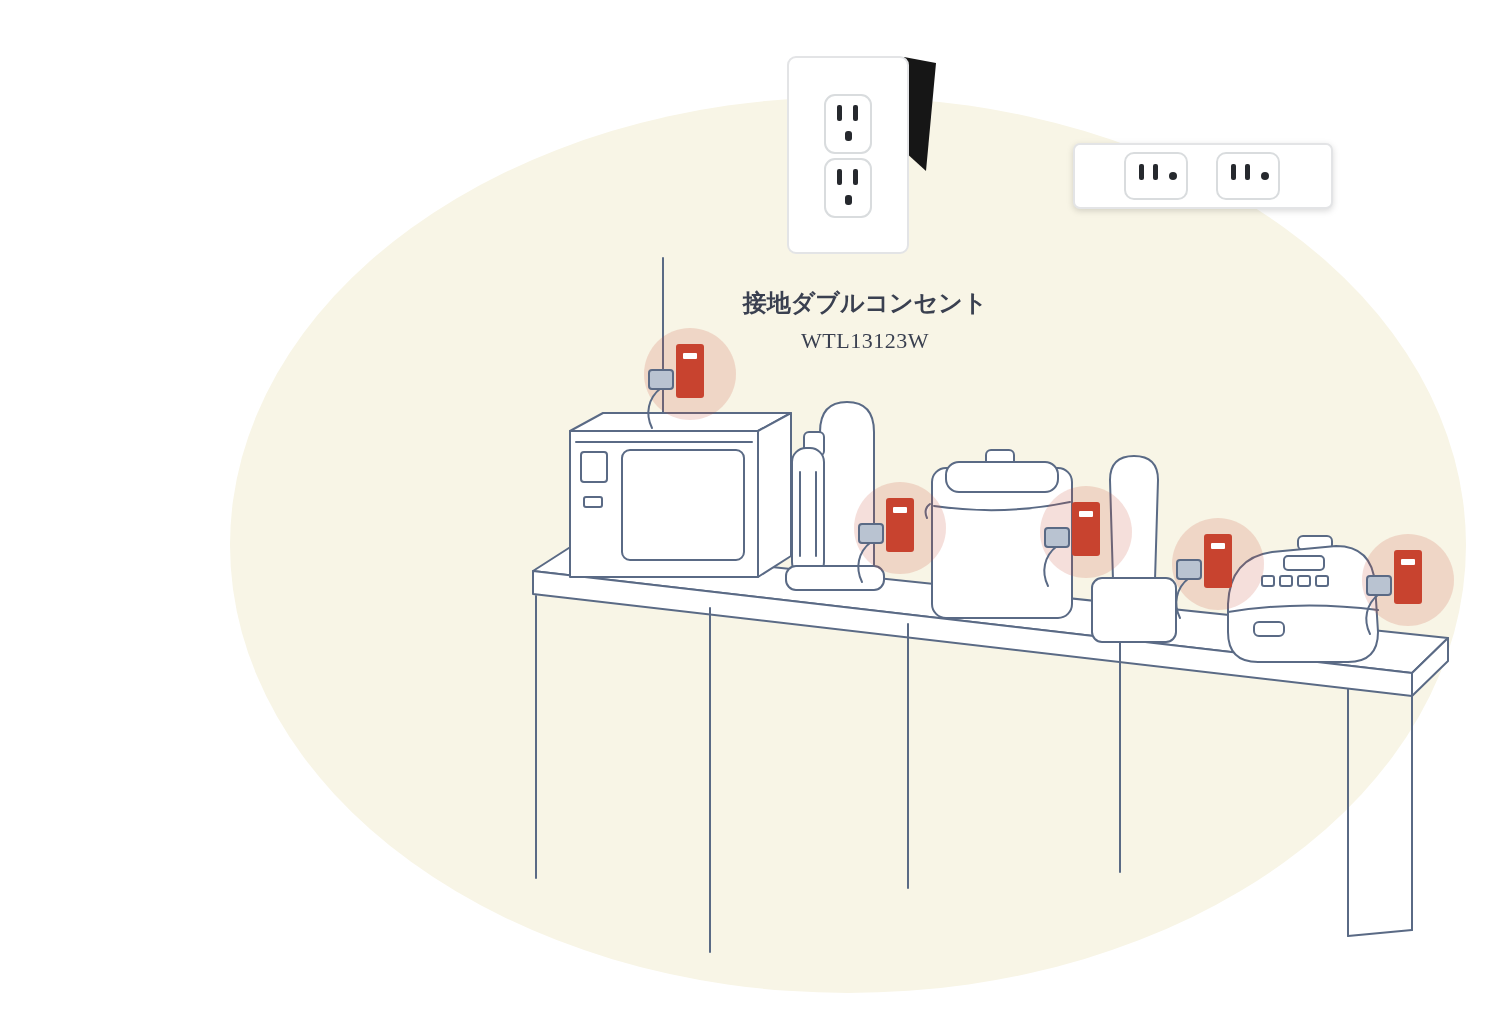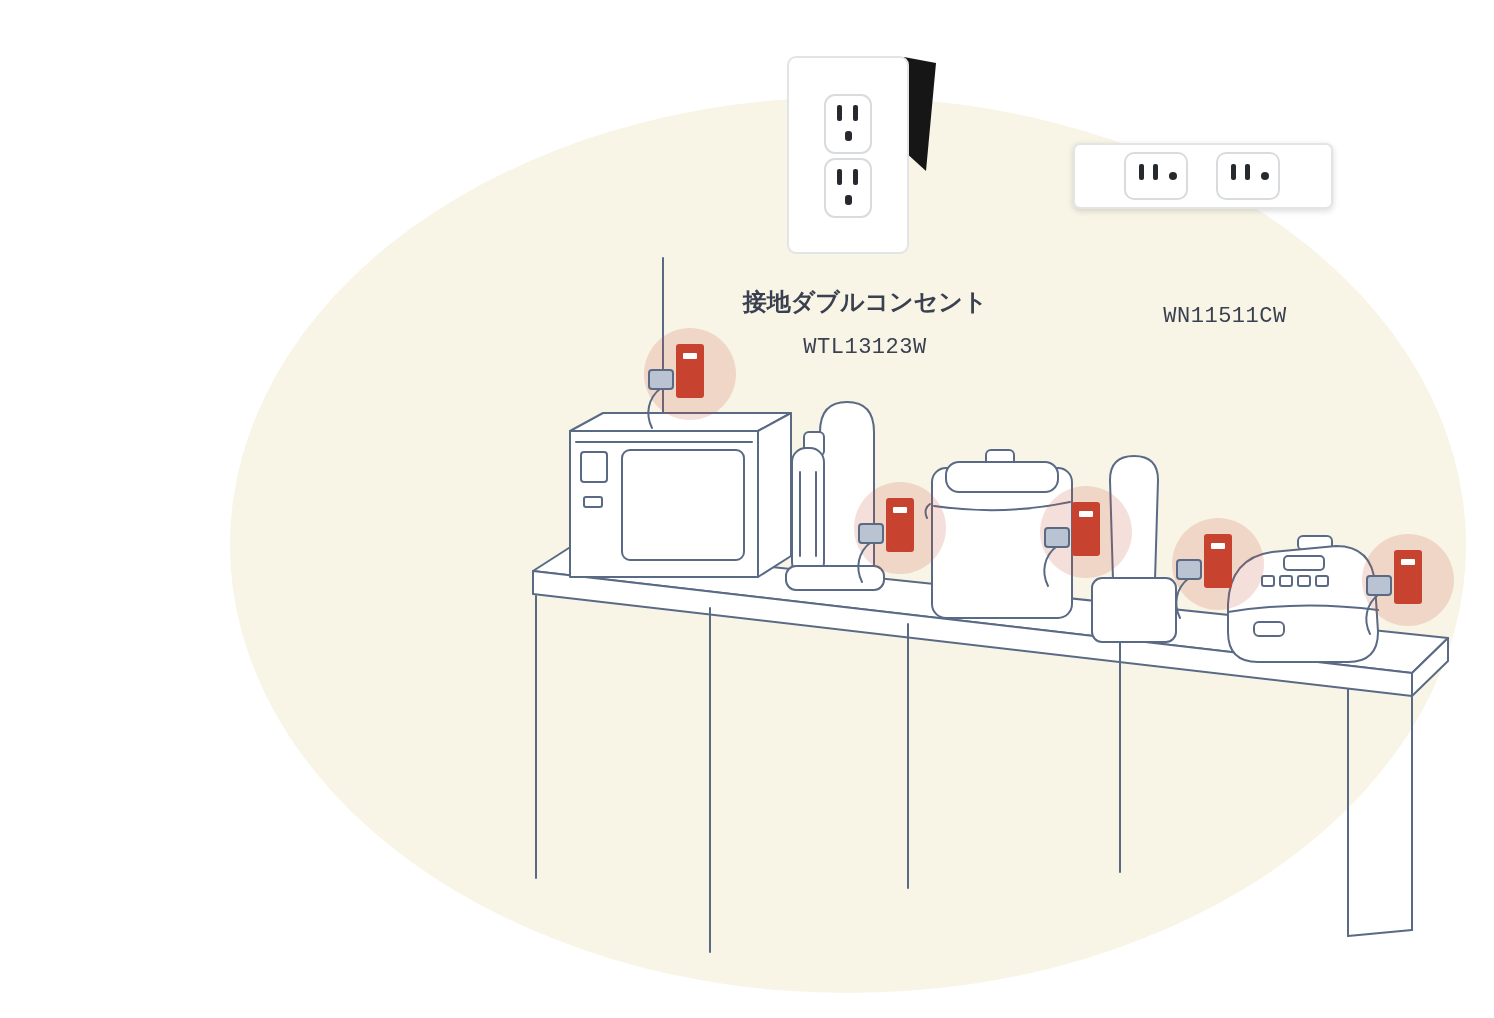--- a/index.html
+++ b/index.html
@@ -1,33 +1,33 @@
 <!DOCTYPE html>
 <html><head>
 <meta charset="utf-8">
 <style>
   * { margin:0; padding:0; box-sizing:border-box; }
   html,body { background:#ffffff; }
   .stage {
     position:relative; width:1494px; height:1018px;
     background:#ffffff; overflow:hidden;
-    font-family:Liberation Mono, monospace;
+    font-family:Liberation Serif, serif;
   }
   .blob {
     position:absolute; left:230px; top:97px; width:1236px; height:896px;
     background:#f8f5e6; border-radius:50%;
   }
   .product-photo { position:absolute; }
   .photo-left  { left:782px;  top:51px; }
   .photo-right { left:1072px; top:142px; filter:drop-shadow(0 2px 3px rgba(0,0,0,0.15)); }
   .caption { position:absolute; width:450px; text-align:center; color:#3a4050; }
   .caption-left  { left:640px;  top:288px; }
   .caption-right { left:1000px; top:288px; }
   .caption .name  { font-size:24px; font-weight:600; line-height:1.3; }
-  .caption .model { font-size:22px; font-weight:400; margin-top:16px; letter-spacing:0.5px; }
+  .caption .model { font-size:22px; font-weight:400; margin-top:9px; letter-spacing:0.5px; }
   .scene { position:absolute; left:0; top:0; }
   
   .scene path, .scene rect, .scene line, .scene circle {
     stroke:#5a6a85; stroke-width:2; fill:#ffffff;
     stroke-linecap:round; stroke-linejoin:round;
   }
   .scene line { fill:none; }
   .scene .glow { fill:rgba(199,80,56,0.18); stroke:none; }
   .scene .red  { fill:#c8432f; stroke:none; }
   .scene .slot { fill:#ffffff; stroke:none; }
@@ -77,21 +77,20 @@
       <rect class="pinhole" x="173" y="22" width="5" height="16" rx="2"></rect>
       <circle class="pinhole" cx="193" cy="34" r="4" style="stroke:none"></circle>
     </g>
   </svg>
 
   <div class="caption caption-left">
     <div class="name">接地ダブルコンセント</div>
     <div class="model">WTL13123W</div>
   </div>
   <div class="caption caption-right">
-    <div class="model">WN11511CW</div>
   </div>
 
   <svg class="scene" width="1494" height="1018" viewBox="0 0 1494 1018">
 
     <defs>
       <g id="outlet-unit">
         <circle class="glow" cx="14" cy="30" r="46"></circle>
         <path class="cord" d="M-15,44 C-28,54 -31,70 -24,84"></path>
         <rect class="red" x="0" y="0" width="28" height="54" rx="3"></rect>
         <rect class="slot" x="7" y="9" width="14" height="6" rx="1"></rect>

